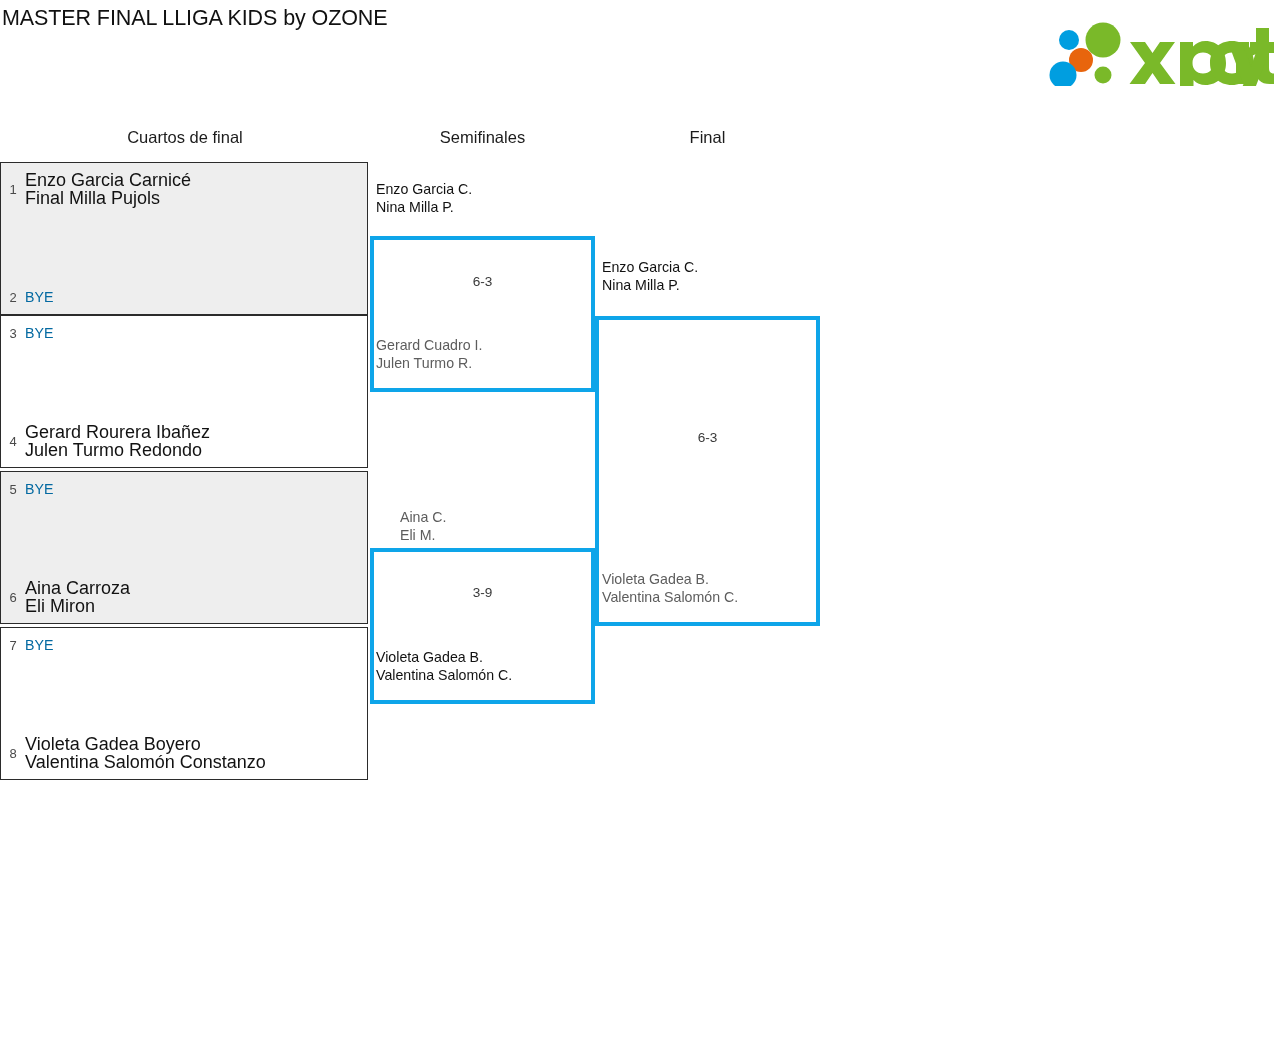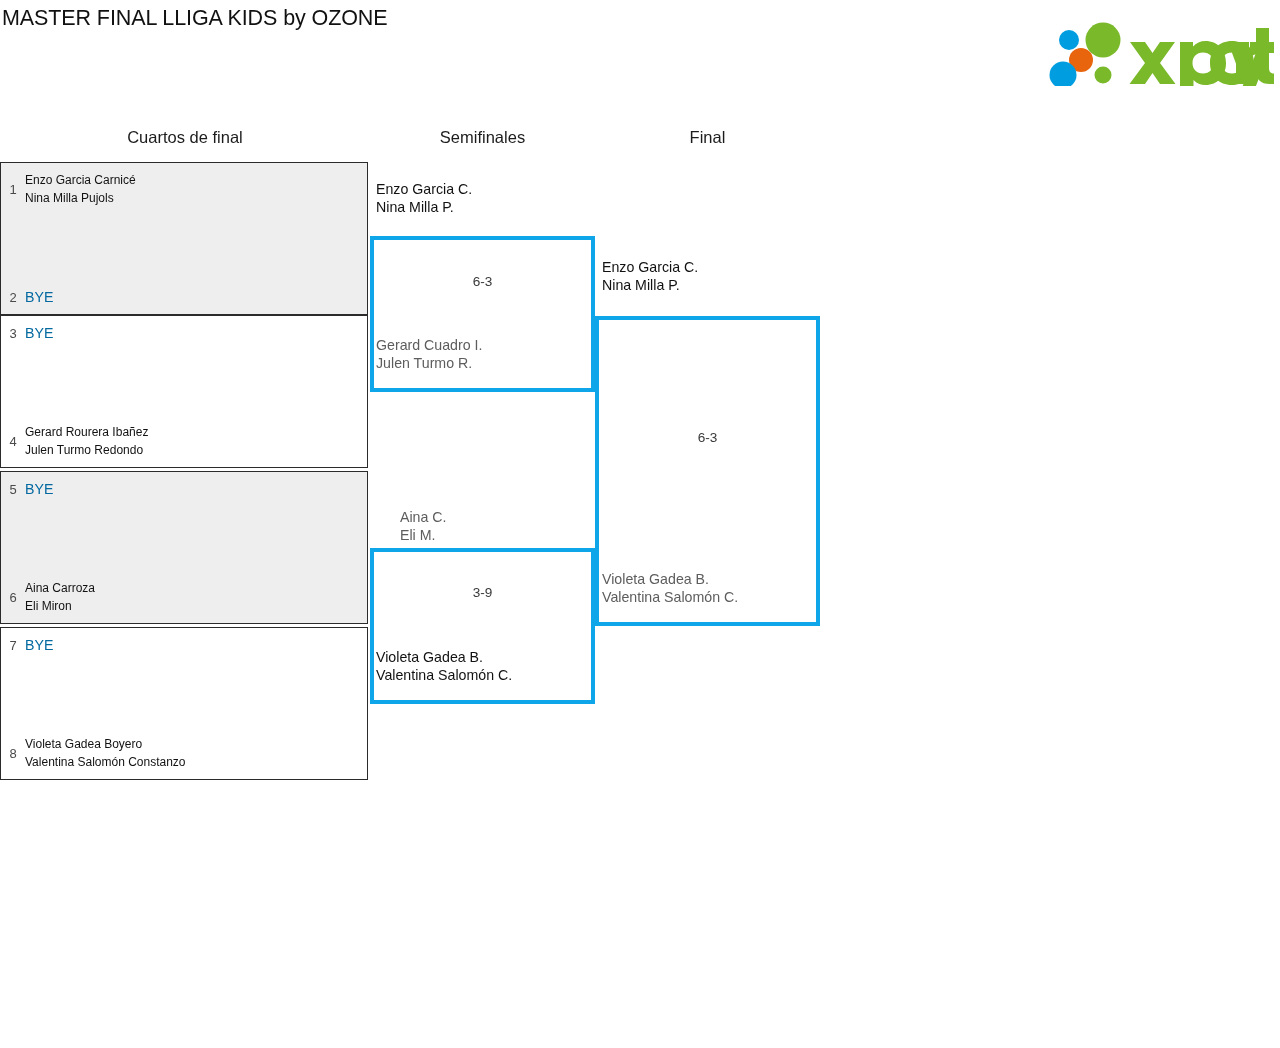--- a/index.html
+++ b/index.html
@@ -91,21 +91,21 @@
   .slot-bottom { bottom: 8px; }
 
   .seed {
     width: 24px;
     flex: 0 0 24px;
     text-align: center;
     font-size: 13px;
     color: #4a4a4a;
   }
   .entrant {
-    font-size: 12px;
+    font-size: 18px;
     line-height: 18px;
     white-space: nowrap;
   }
   .entrant .ln { display: block; }
   .winner { color: #121212; }
   .loser  { color: #5d5d5d; }
   .bye    { color: #0369a1; font-size: 14.2px; }
 
   
   .match-box {
@@ -181,21 +181,21 @@
 <div class="round-header" id="round-header-1">Semifinales</div>
 <div class="round-header" id="round-header-2">Final</div>
 
 <div id="bracket">
 
   <div class="qf-box shaded" style="top:162px;">
     <div class="slot slot-top">
       <span class="seed">1</span>
       <span class="entrant winner">
         <span class="ln">Enzo Garcia Carnicé</span>
-        <span class="ln">Nina Milla Pujols</span>
+        <span class="ln">Final Milla Pujols</span>
       </span>
     </div>
     <div class="slot slot-bottom">
       <span class="seed">2</span>
       <span class="entrant bye">
         <span class="ln">BYE</span>
       </span>
     </div>
   </div>
 

